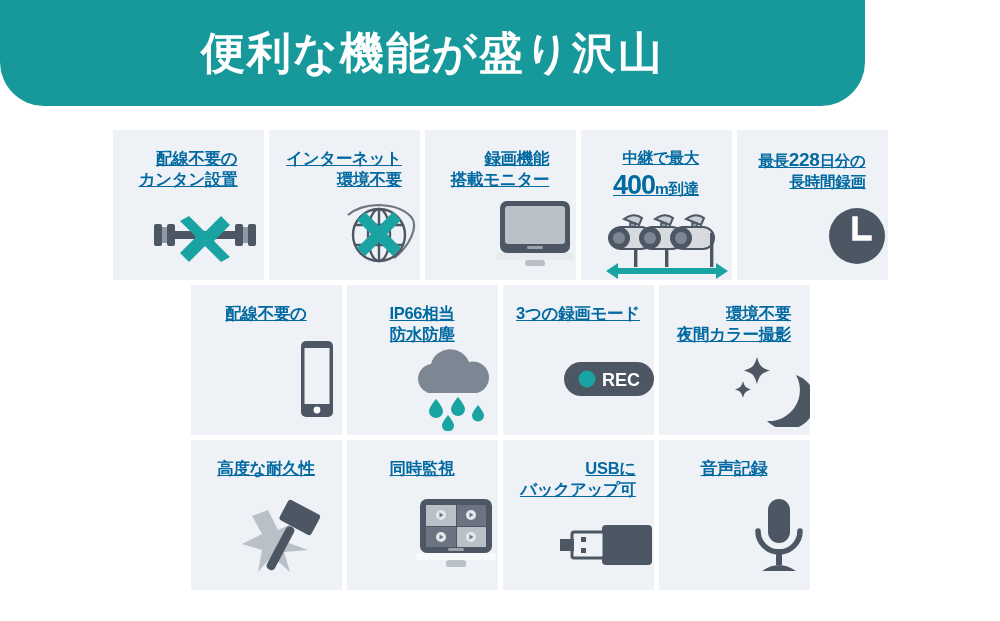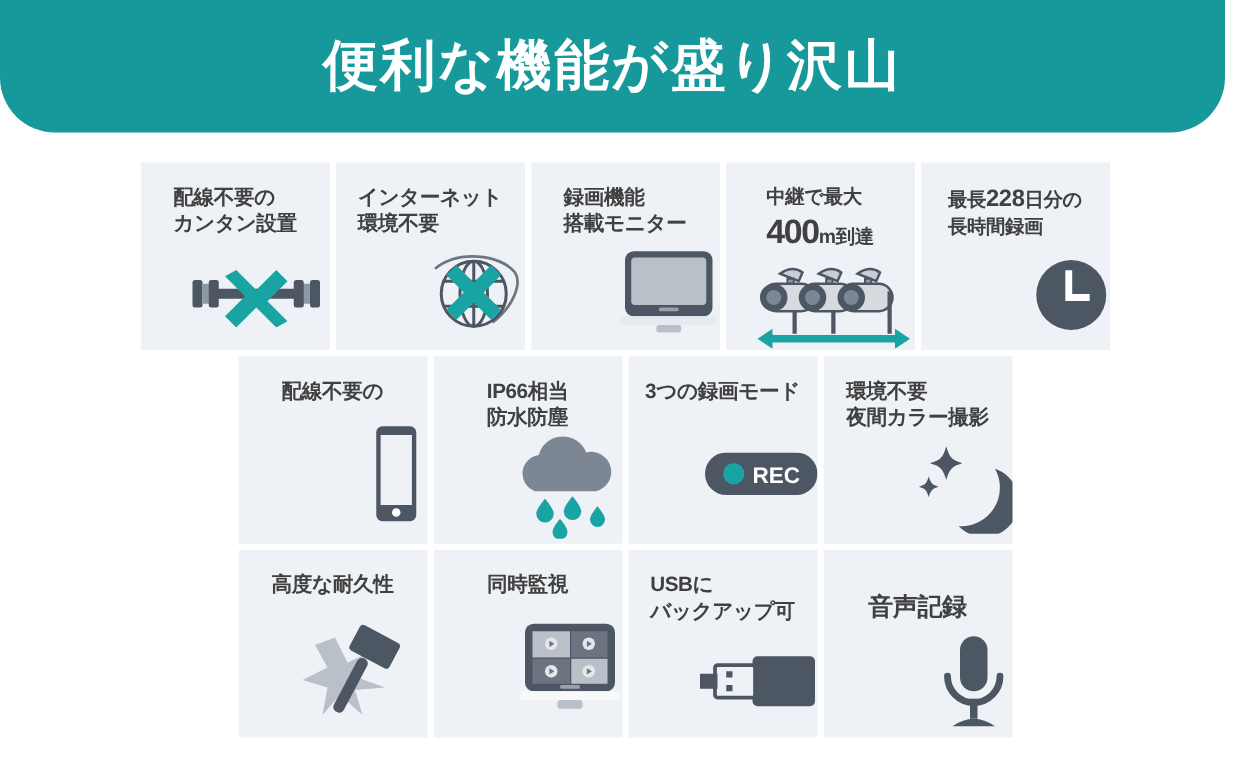--- a/index.html
+++ b/index.html
@@ -2,41 +2,41 @@
 <html><head>
 <meta charset="utf-8">
 <style>
   html,body{margin:0;padding:0;}
   body{
     width:1000px;height:621px;background:#ffffff;
     font-family:"Liberation Sans","DejaVu Sans",sans-serif;
     overflow:hidden;position:relative;
   }
   .banner{
-    position:absolute;left:0;top:0;width:980px;height:106px;
+    position:absolute;left:0;top:0;width:865px;height:106px;
     background:#17999b;border-bottom-left-radius:44px;border-bottom-right-radius:44px;
     display:flex;align-items:center;justify-content:center;
   }
   .banner-title{
     color:#ffffff;font-size:44px;font-weight:bold;letter-spacing:2px;
     line-height:1;white-space:nowrap;
   }
   .grid{position:absolute;left:0;top:106px;width:1000px;}
   .row{display:flex;justify-content:center;gap:5px;margin-bottom:5px;}
   .row.r1{margin-top:24px;}
   .card{
     width:151px;height:150px;background:#eef2f6;
     display:flex;flex-direction:column;align-items:center;
     box-sizing:border-box;padding-top:18px;position:relative;
   }
   .card-title{
-    color:#404040;font-weight:bold;font-size:16.5px;line-height:1.26;
-    text-align:left;letter-spacing:-0.3px;white-space:pre-line;
-  }
-  .card-title.small{font-size:20px;margin-top:16px;}
+    color:#0369a1;font-weight:bold;font-size:16.5px;line-height:1.26;
+    text-align:right;letter-spacing:-0.3px;white-space:pre-line;text-decoration:underline;
+  }
+  .card-title.small{font-size:17px;}
   .card-title.big-num{font-size:15.5px;}
   .num{font-size:27px;letter-spacing:-1px;}
   .num-sm{font-size:19px;}
   .icon-wrap{
     flex:1;display:flex;align-items:center;justify-content:flex-end;
     width:100%;
   }
   svg{display:block;}
 </style>
 </head>

